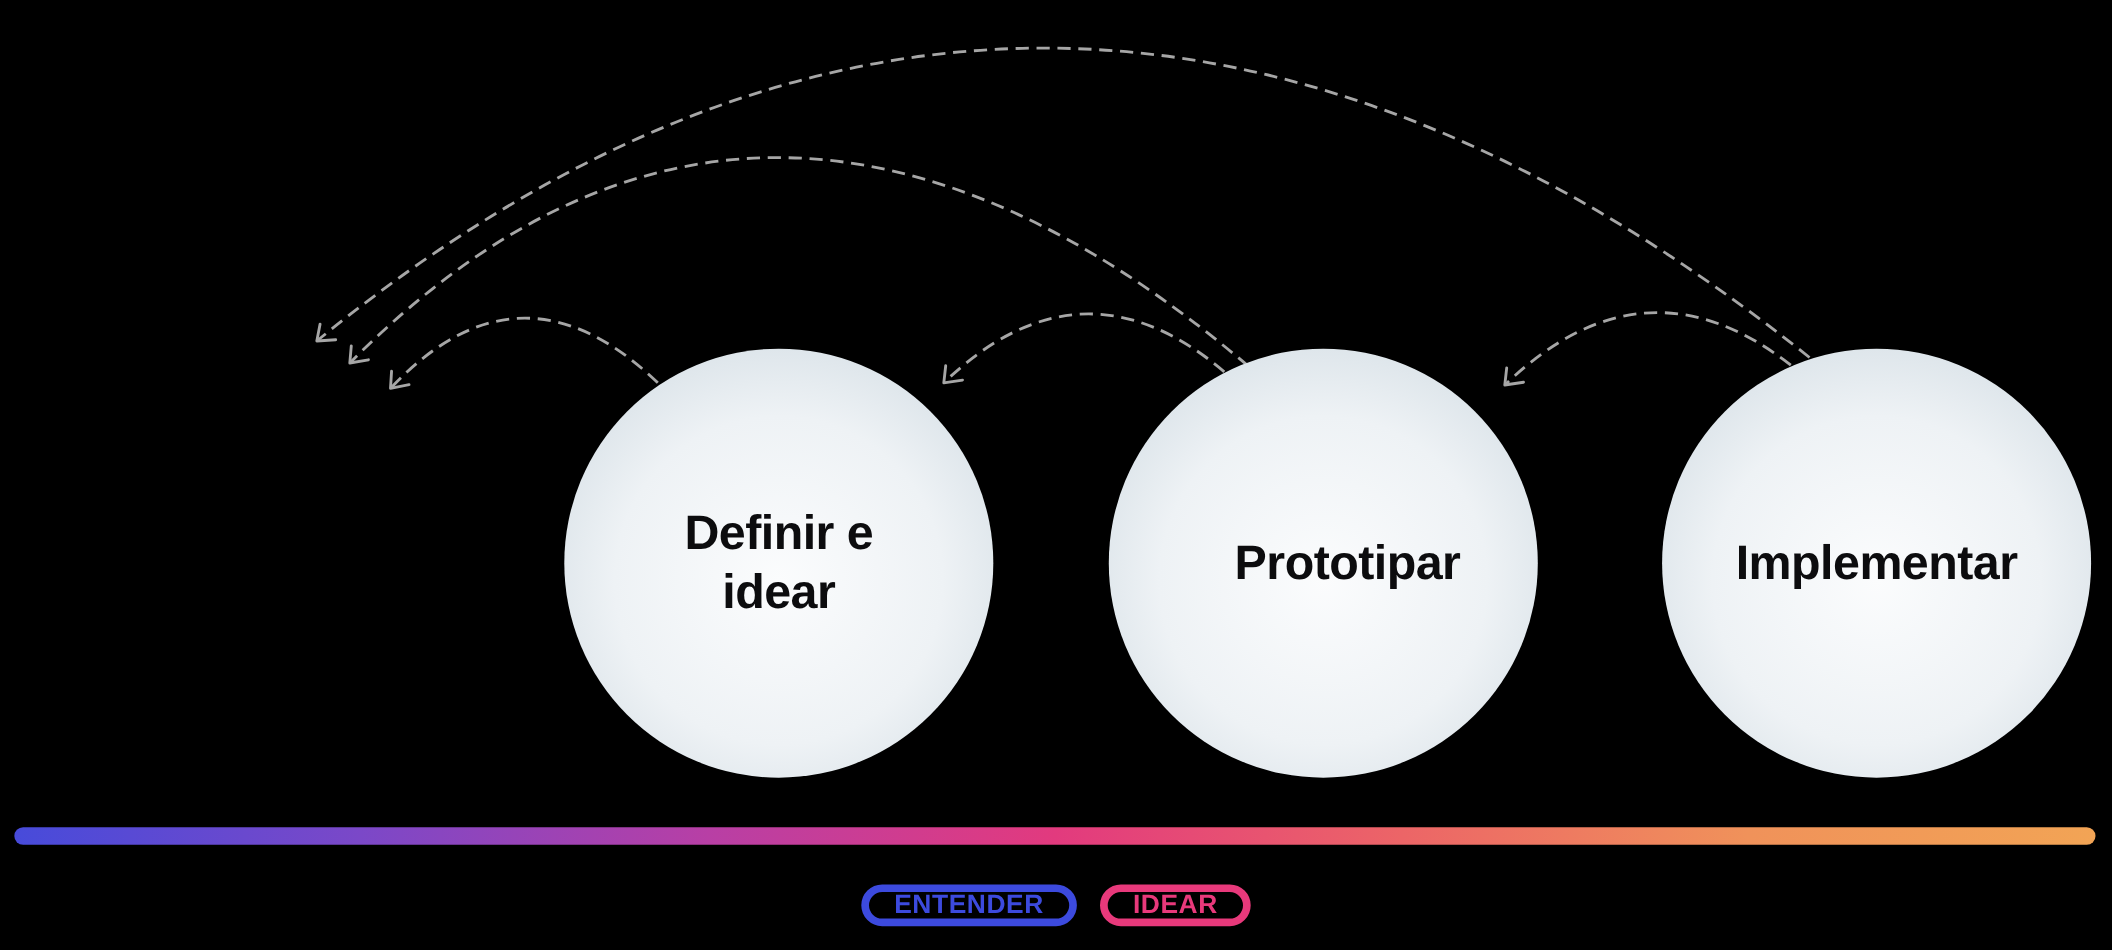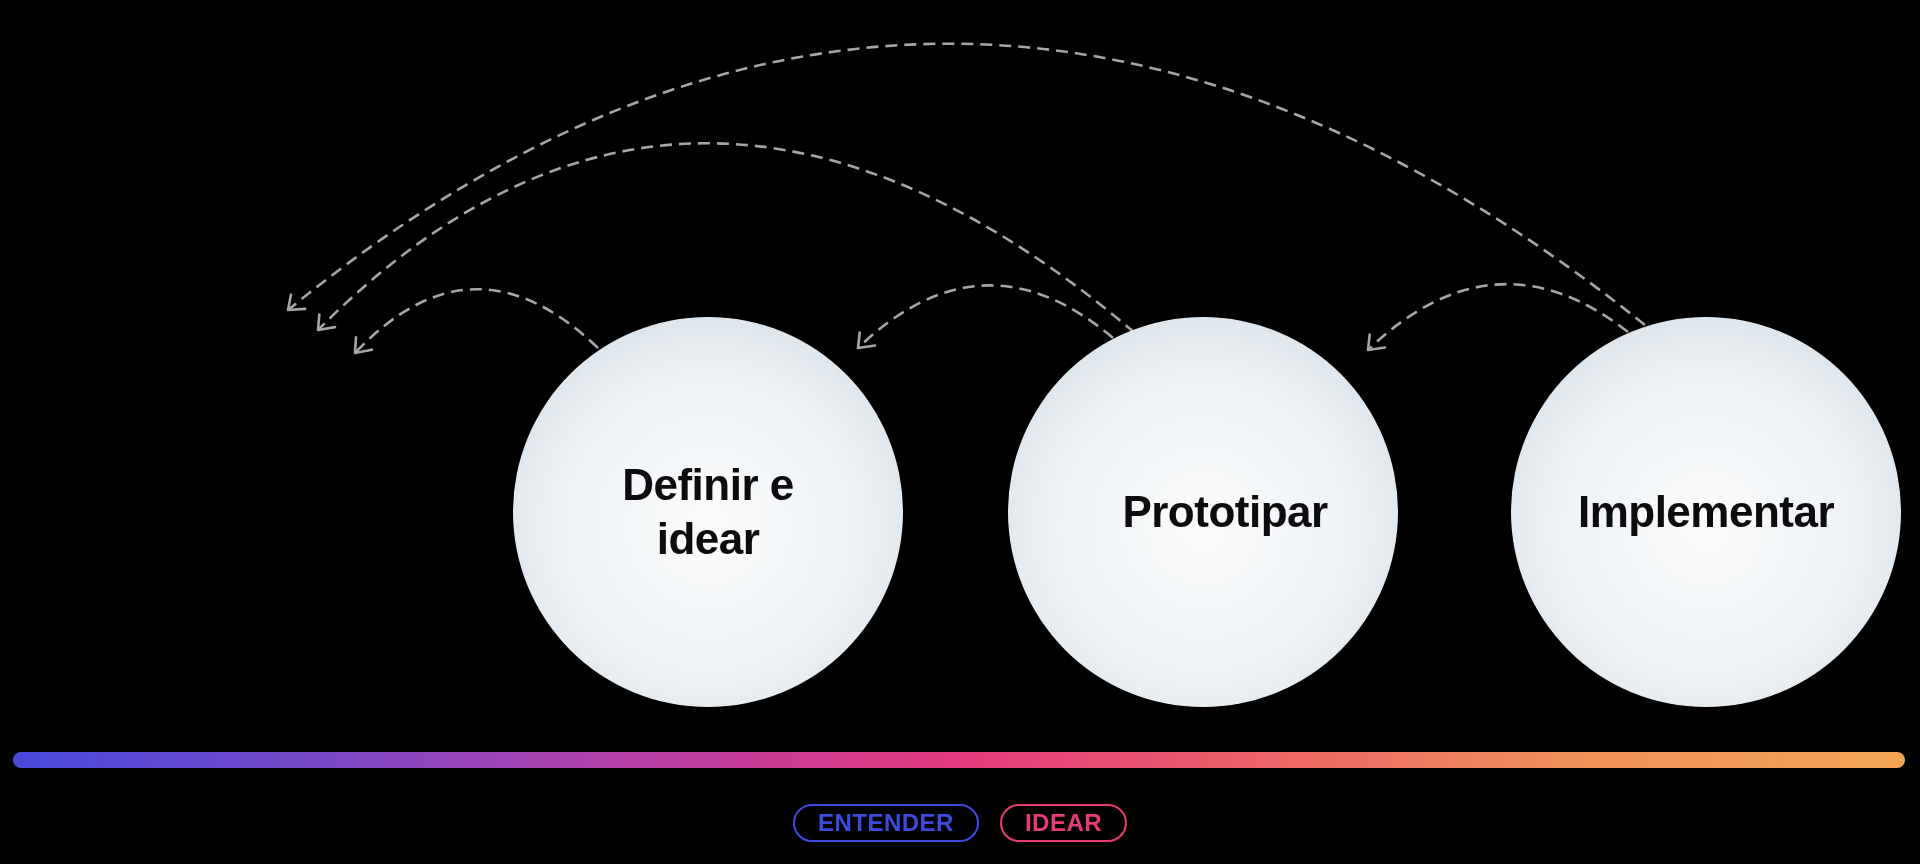--- a/index.html
+++ b/index.html
@@ -49,21 +49,21 @@
   .legend{
     position:absolute;
     left:0;top:804px;
     width:1920px;
     display:flex;justify-content:center;align-items:center;
     gap:21px;
   }
   .pill{
     height:38px;
     box-sizing:border-box;
-    border:2px solid #4c1d95;
+    border:7px solid #4c1d95;
     border-radius:22px;
     display:flex;align-items:center;justify-content:center;
     padding:0 23px;
     font-size:24px;
     font-weight:700;
     letter-spacing:0.5px;
   }
 </style>
 </head>
 <body style="background: rgb(0, 0, 0);">

